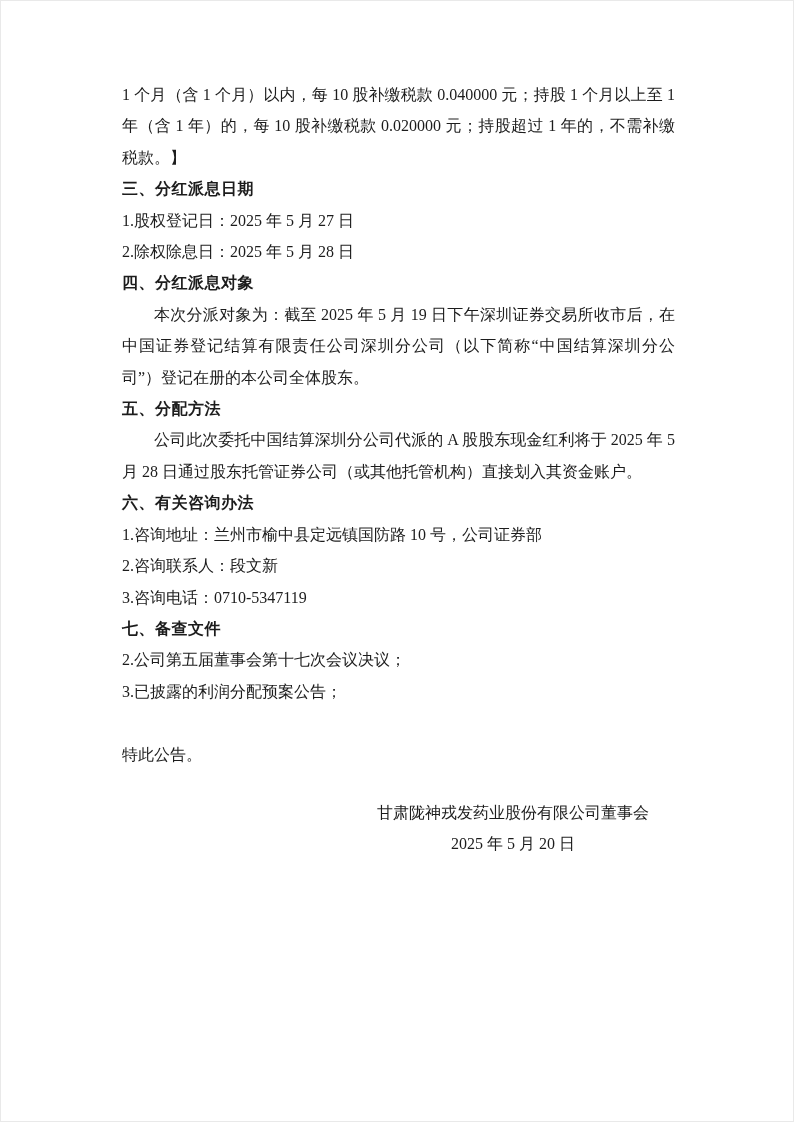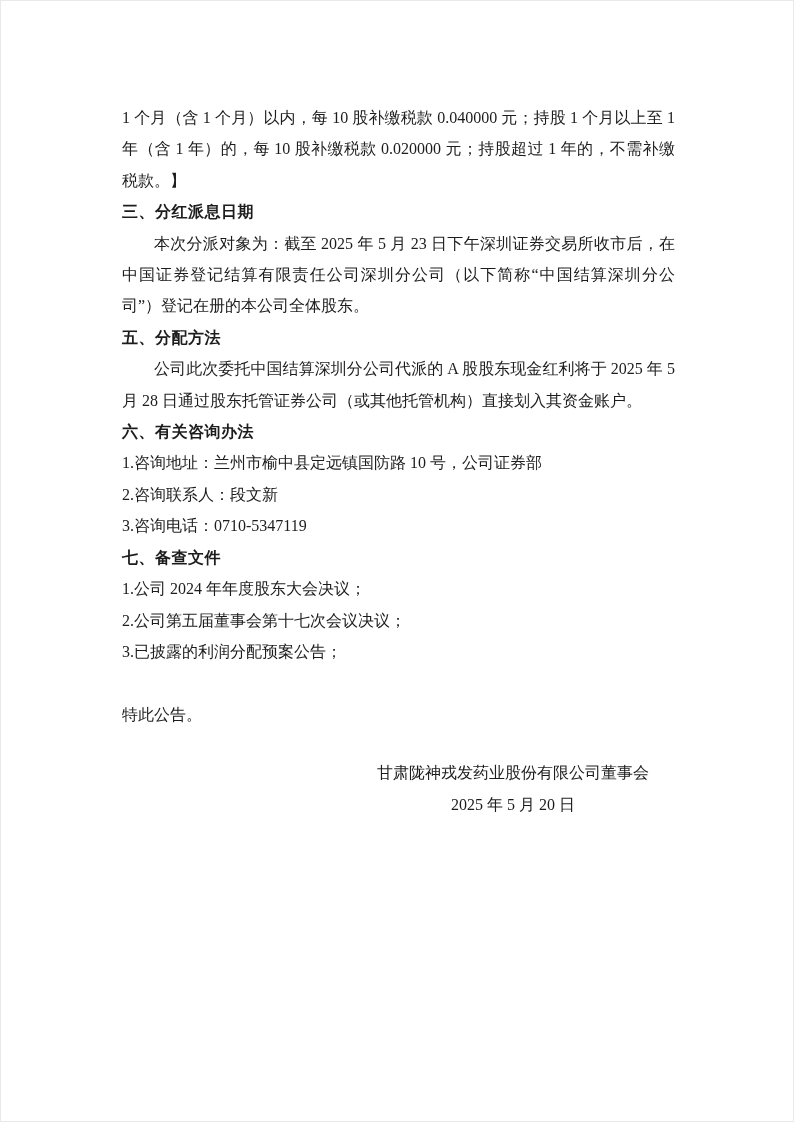--- a/index.html
+++ b/index.html
@@ -7,21 +7,21 @@
     padding: 0;
     background: #ffffff;
   }
   .page {
     position: relative;
     width: 794px;
     height: 1122px;
     box-sizing: border-box;
     background: #ffffff;
     border: 1px solid #e9e9e9;
-    padding: 101px 118px 0 121px;
+    padding: 78px 118px 0 121px;
     font-family: "Liberation Serif", "DejaVu Serif", serif;
     font-size: 16px;
     line-height: 31.4px;
     color: #1c1c1c;
     overflow: hidden;
   }
   .page p, .page h2 {
     margin: 0;
     padding: 0;
     font-size: 16px;
@@ -59,33 +59,35 @@
   }
 </style>
 </head>
 <body>
 
 <div class="page">
 
   <p class="body-text">1 个月（含 1 个月）以内，每 10 股补缴税款 0.040000 元；持股 1 个月以上至 1 年（含 1 年）的，每 10 股补缴税款 0.020000 元；持股超过 1 年的，不需补缴税款。】</p>
 
   <h2 class="section-heading">三、分红派息日期</h2>
+  <p class="list-item">1.股权登记日：2025 年 5 月 27 日</p>
+  <p class="list-item">2.除权除息日：2025 年 5 月 28 日</p>
 
-  <p class="body-text indent-2">本次分派对象为：截至 2025 年 5 月 23 日下午深圳证券交易所收市后，在中国证券登记结算有限责任公司深圳分公司（以下简称“中国结算深圳分公司”）登记在册的本公司全体股东。</p>
+  <h2 class="section-heading">四、分红派息对象</h2>
+  <p class="body-text indent-2">本次分派对象为：截至 2025 年 5 月 19 日下午深圳证券交易所收市后，在中国证券登记结算有限责任公司深圳分公司（以下简称“中国结算深圳分公司”）登记在册的本公司全体股东。</p>
 
   <h2 class="section-heading">五、分配方法</h2>
   <p class="body-text indent-2">公司此次委托中国结算深圳分公司代派的 A 股股东现金红利将于 2025 年 5 月 28 日通过股东托管证券公司（或其他托管机构）直接划入其资金账户。</p>
 
   <h2 class="section-heading">六、有关咨询办法</h2>
   <p class="list-item">1.咨询地址：兰州市榆中县定远镇国防路 10 号，公司证券部</p>
   <p class="list-item">2.咨询联系人：段文新</p>
   <p class="list-item">3.咨询电话：0710-5347119</p>
 
   <h2 class="section-heading">七、备查文件</h2>
-  <p class="list-item">1.公司 2024 年年度股东大会决议；</p>
   <p class="list-item">2.公司第五届董事会第十七次会议决议；</p>
   <p class="list-item">3.已披露的利润分配预案公告；</p>
 
   <p class="closing">特此公告。</p>
 
   <div class="signature-block">
     <p>甘肃陇神戎发药业股份有限公司董事会</p>
     <p>2025 年 5 月 20 日</p>
   </div>
 

